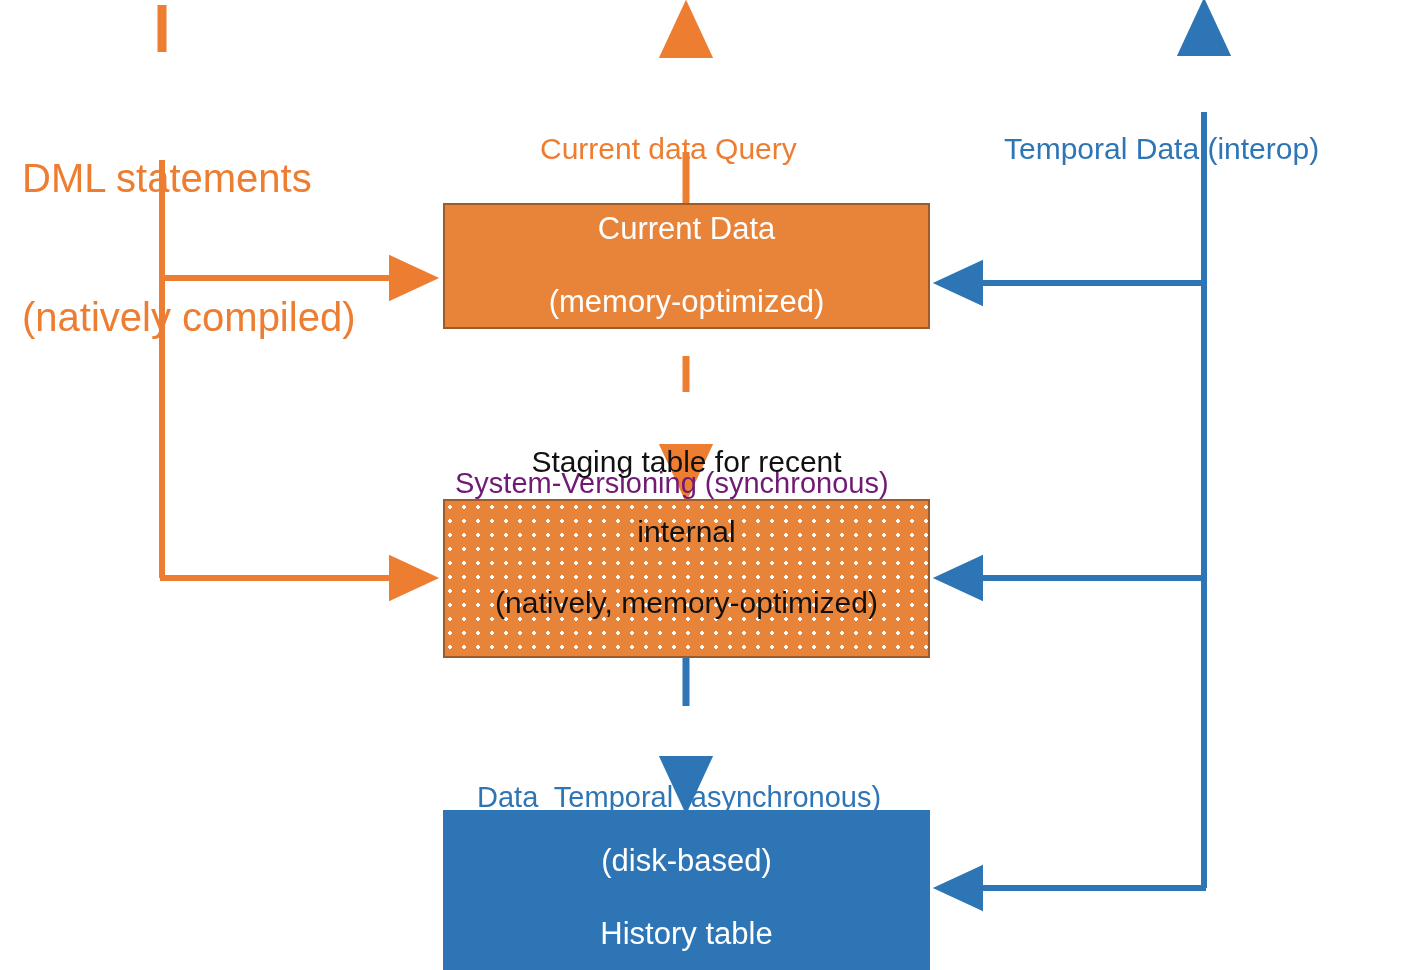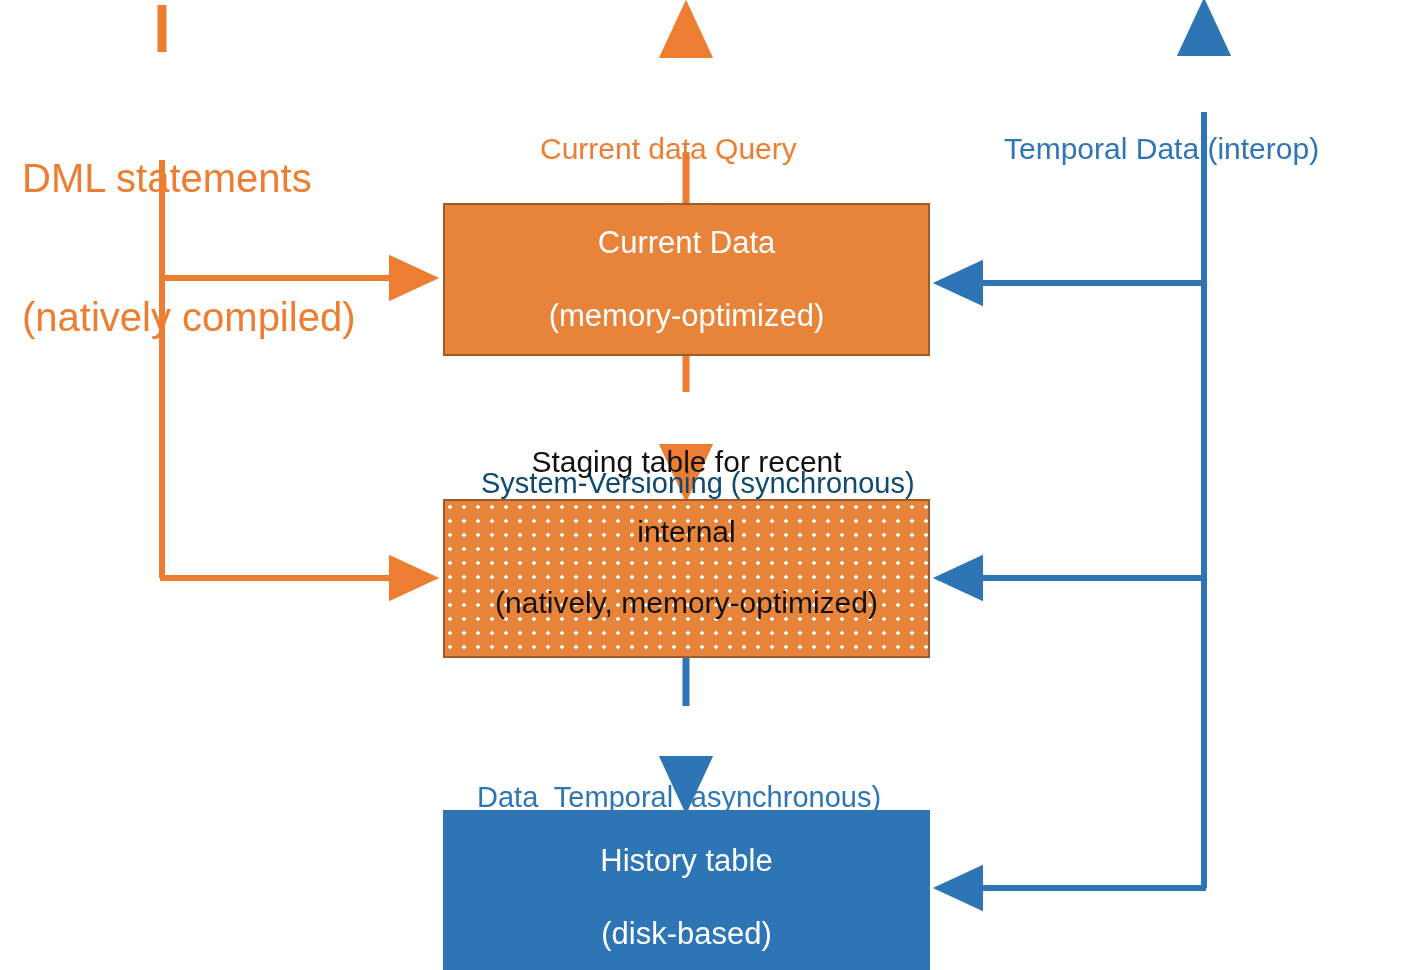--- a/index.html
+++ b/index.html
@@ -36,21 +36,21 @@
   .node .node-text {
     width: 100%;
     padding: 0 6px;
     box-sizing: border-box;
     white-space: pre-line;
   }
   #node-current-data {
     left: 443px;
     top: 203px;
     width: 487px;
-    height: 153px;
+    height: 126px;
     background: #E8833A;
     border: 2px solid #9C5B2A;
     color: #ffffff;
     font-size: 31px;
   }
   #node-staging-table {
     left: 443px;
     top: 499px;
     width: 487px;
     height: 159px;
@@ -95,22 +95,21 @@
   #label-temporal-query {
     left: 1004px;
     top: 62px;
     font-size: 30px;
     color: #2E75B6;
   }
   #label-system-versioning {
     left: 455px;
     top: 400px;
     font-size: 29px;
-    color: #0c4a6e;
-    margin-left: 26px;
+    color: #701a75;
   }
   #label-data-migration {
     left: 477px;
     top: 714px;
     font-size: 29px;
     color: #2E75B6;
   }
 </style>
 </head>
 <body>
@@ -217,18 +216,18 @@
   <div class="node" id="node-staging-table">
     <div class="node-text">
       <div>Staging table for recent</div>
       <div>internal</div>
       <div>(natively, memory-optimized)</div>
     </div>
   </div>
 
   <div class="node" id="node-history-table">
     <div class="node-text">
+      <div>(disk-based)</div>
       <div>History table</div>
-      <div>(disk-based)</div>
     </div>
   </div>
 
 </div>
 
 </body></html>

